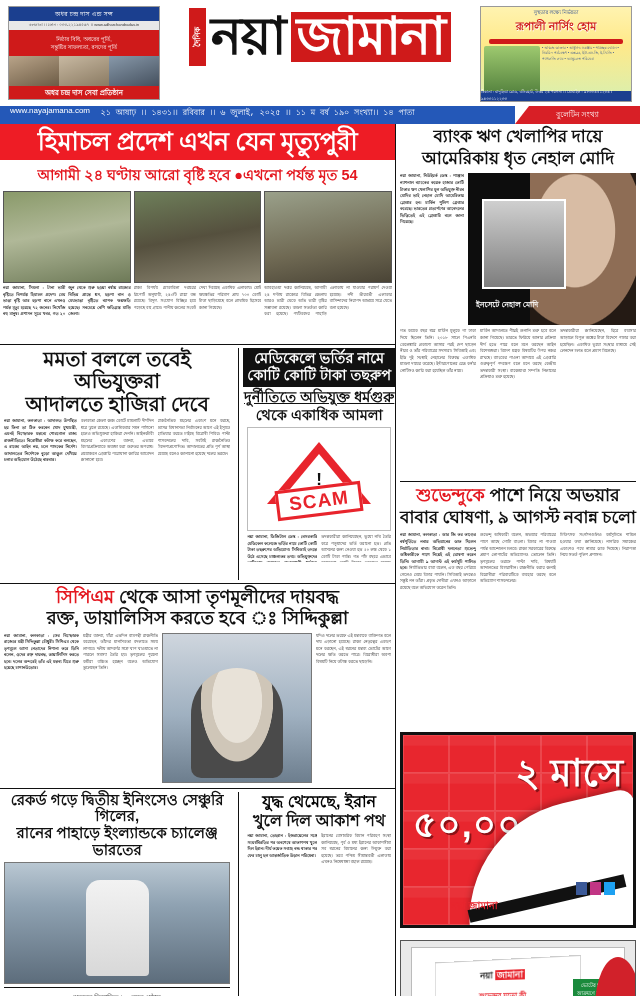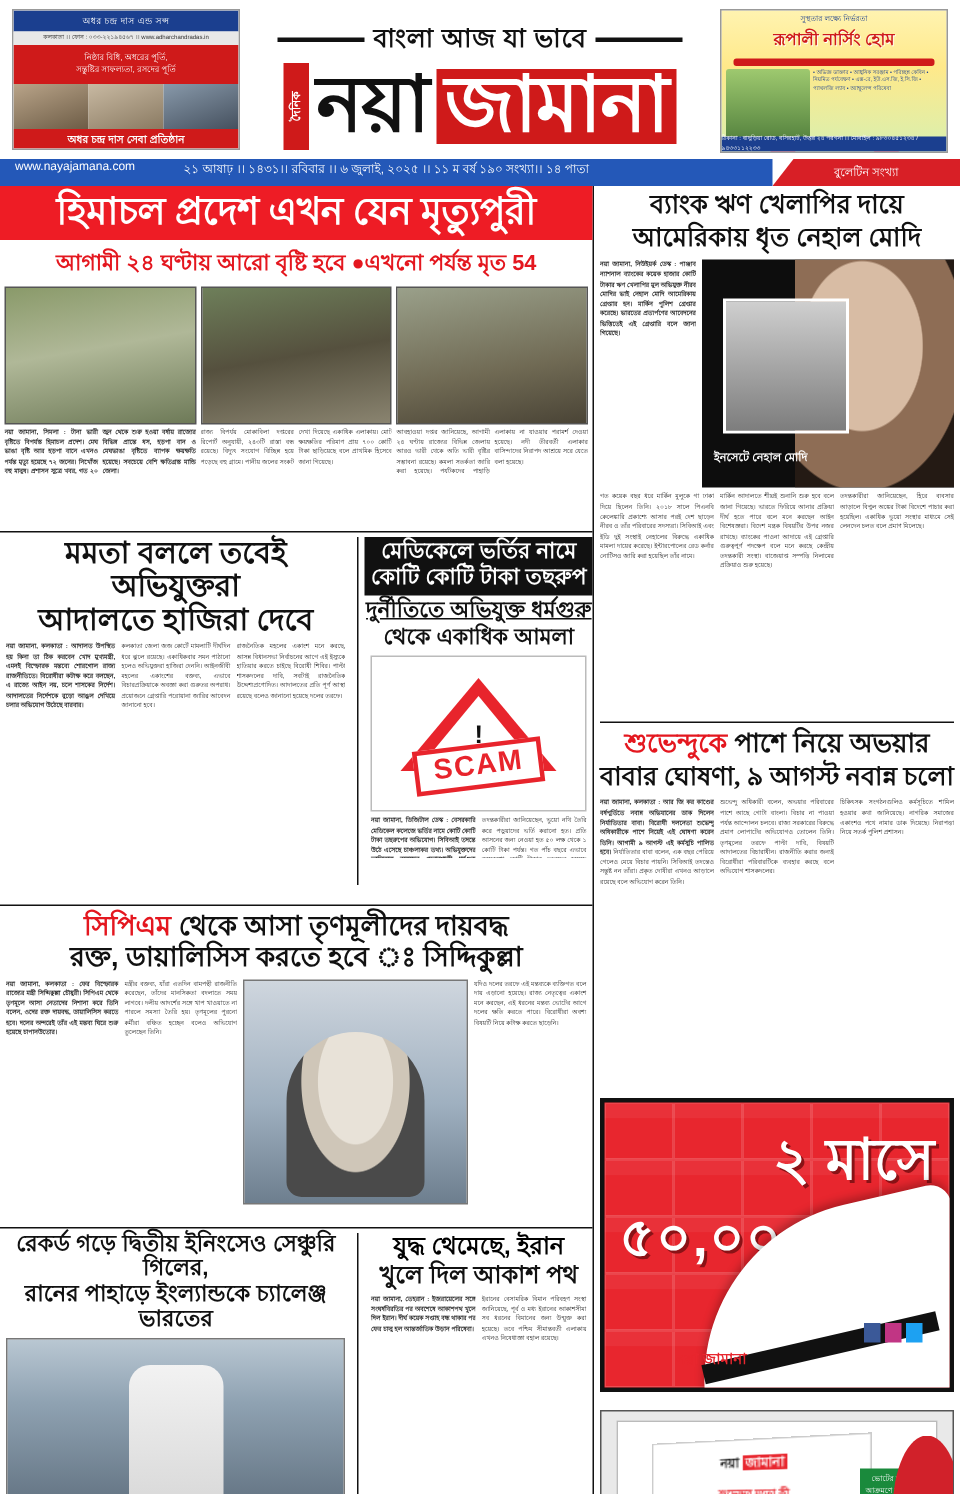--- a/index.html
+++ b/index.html
@@ -55,21 +55,21 @@
   .adr-circles { display:flex; justify-content:space-around; padding:0 6px; }
   .adr-circ { width:18px; height:10px; background:#e8647a; border-radius:50%; }
   .adr-foot { position:absolute; bottom:0; left:0; right:0; height:10px; background:#1b3f8f;
               color:#fff; font-size:4px; display:flex; align-items:center; justify-content:center; }
 
   
   .datebar { height:18px; display:flex; margin:2px 0 0 0; position:relative; }
   .db-blue { background:#2458b8; color:#fff; flex:1; display:flex; align-items:flex-start;
              font-size:8px; padding-left:10px; position:relative; }
   .db-center { position:absolute; left:0; right:0; text-align:center; font-size:8px;
-               color:#fff; pointer-events:none; }
+               color:#fff; pointer-events:none;font-family:Liberation Mono, monospace; }
   .db-red { background:#d81f26; color:#fff; width:125px; display:flex; align-items:center;
             justify-content:center; font-size:7.5px;
             clip-path: polygon(14px 0, 100% 0, 100% 100%, 0 100%); }
 
   
   .main { display:flex; padding:0 0 0 0; }
   .col-left { width:396px; border-right:1px solid #111; }
   .col-right { width:244px; }
 
   .hl-redbar { background:#ee1c25; color:#fff; font-size:25px; font-weight:bold;
@@ -85,21 +85,21 @@
 
   .cap-row { display:flex; gap:3px; padding:2px 3px 0; }
   .cap { flex:1; font-size:3.9px; line-height:1.55; color:#222; text-align:justify;
          columns:2; column-gap:3px; height:56px; overflow:hidden; }
 
   .txtcol { font-size:4.1px; line-height:1.6; color:#1a1a1a; text-align:justify;
             hyphens:auto; overflow:hidden; }
   .lead { font-weight:bold; }
 
   
-  .blk { border-top:1px solid #111; margin-top:13px; padding-top:3px; }
+  .blk { border-top:1px solid #111; margin-top:3px; padding-top:3px; }
   .hl-black { font-size:20px; font-weight:bold; text-align:center; line-height:1.12; color:#111; }
   .hl-invert { background:#111; color:#fff; font-size:14.5px; font-weight:bold;
                text-align:center; line-height:1.18; padding:2px 2px 3px; }
   .hl-blk-sm { font-size:14.5px; font-weight:bold; text-align:center; line-height:1.2; color:#111; }
   .hl-mixed { font-size:18px; font-weight:bold; text-align:center; line-height:1.18; color:#111; }
   .hl-mixed .rd { color:#e4171f; }
 
   .cols3 { display:flex; gap:4px; padding:3px 4px 0; }
   .cols2 { display:flex; gap:4px; padding:3px 4px 0; }
 
@@ -198,25 +198,20 @@
       </div>
       <div class="adl-photos">
         <div class="p1"></div>
         <div class="p2"></div>
         <div class="p3"></div>
       </div>
       <div class="adl-foot">অধর চন্দ্র দাস সেবা প্রতিষ্ঠান</div>
     </div>
 
     <div class="masthead">
-      <div class="tagline-row">
-        <div class="tl-line"></div>
-        <div class="tagline">বাংলা আজ যা ভাবে</div>
-        <div class="tl-line"></div>
-      </div>
       <div class="title-row">
         <div class="title-vert">দৈনিক</div>
         <div class="title-black">নয়া</div>
         <div class="title-red">জামানা</div>
       </div>
     </div>
 
     <div class="ad-right">
       <div class="adr-top">সুস্থতার লক্ষ্যে নির্ভরতা</div>
       <div class="adr-title">রূপালী নার্সিং হোম</div>

